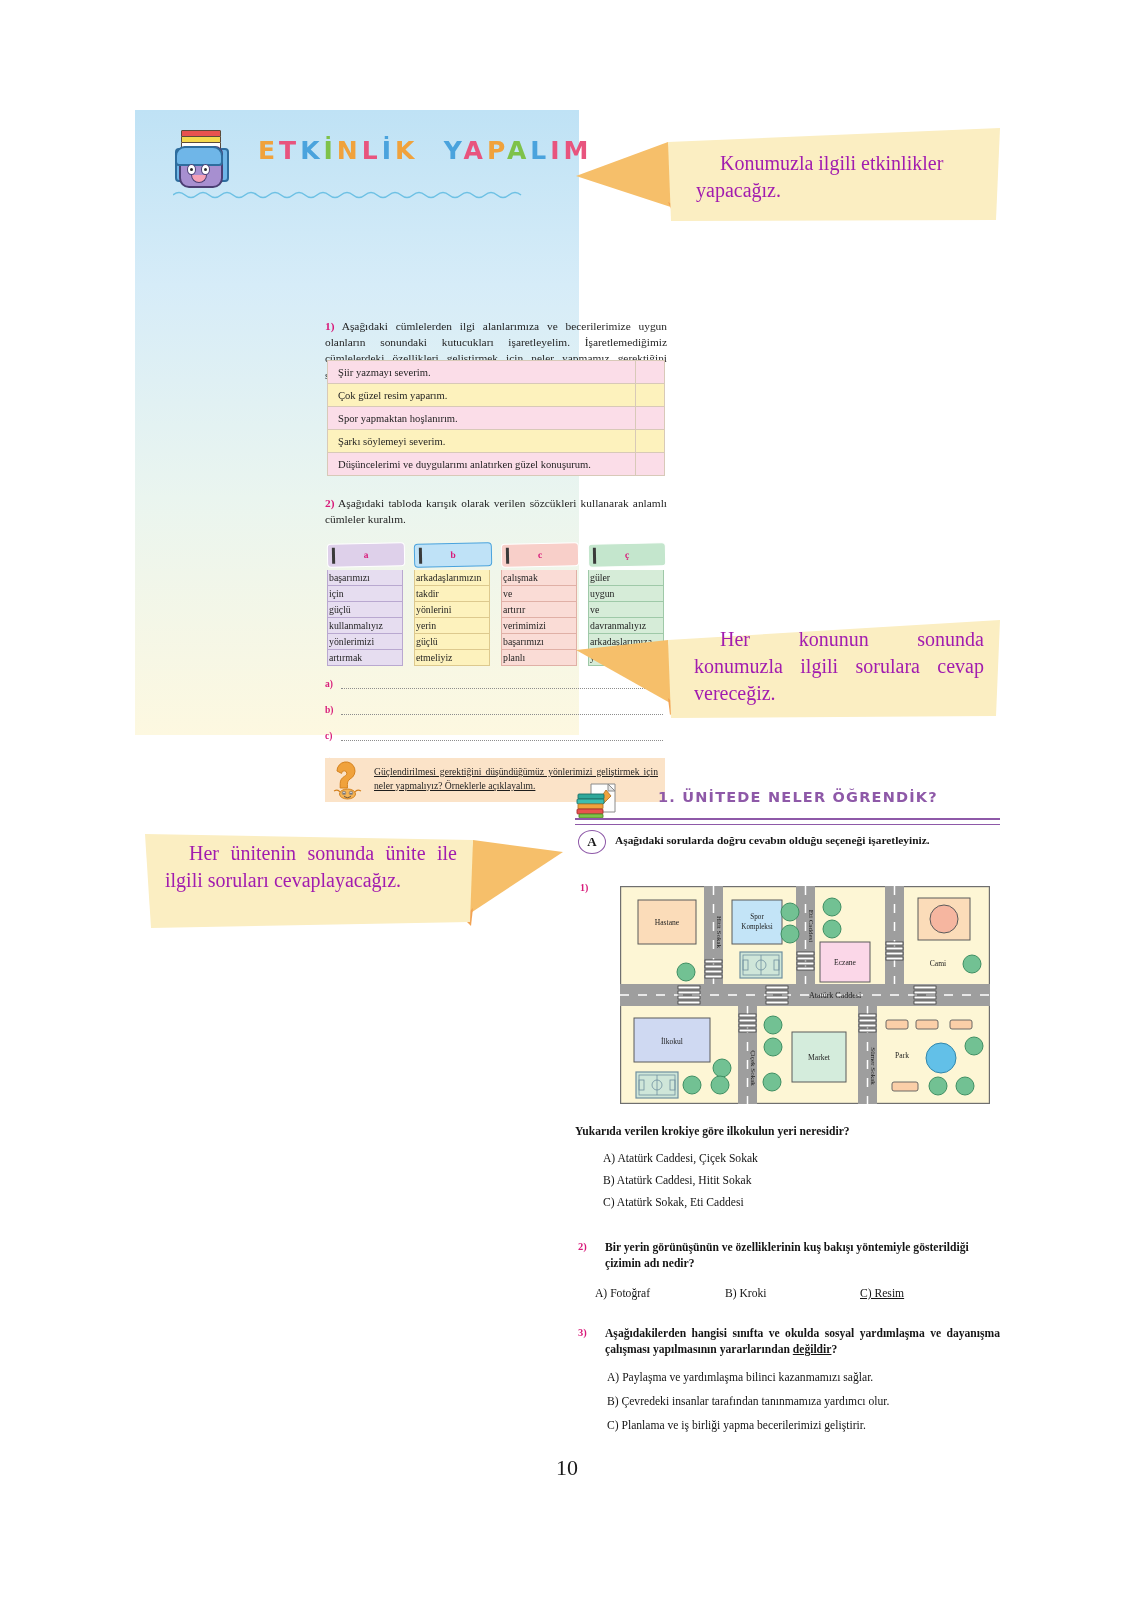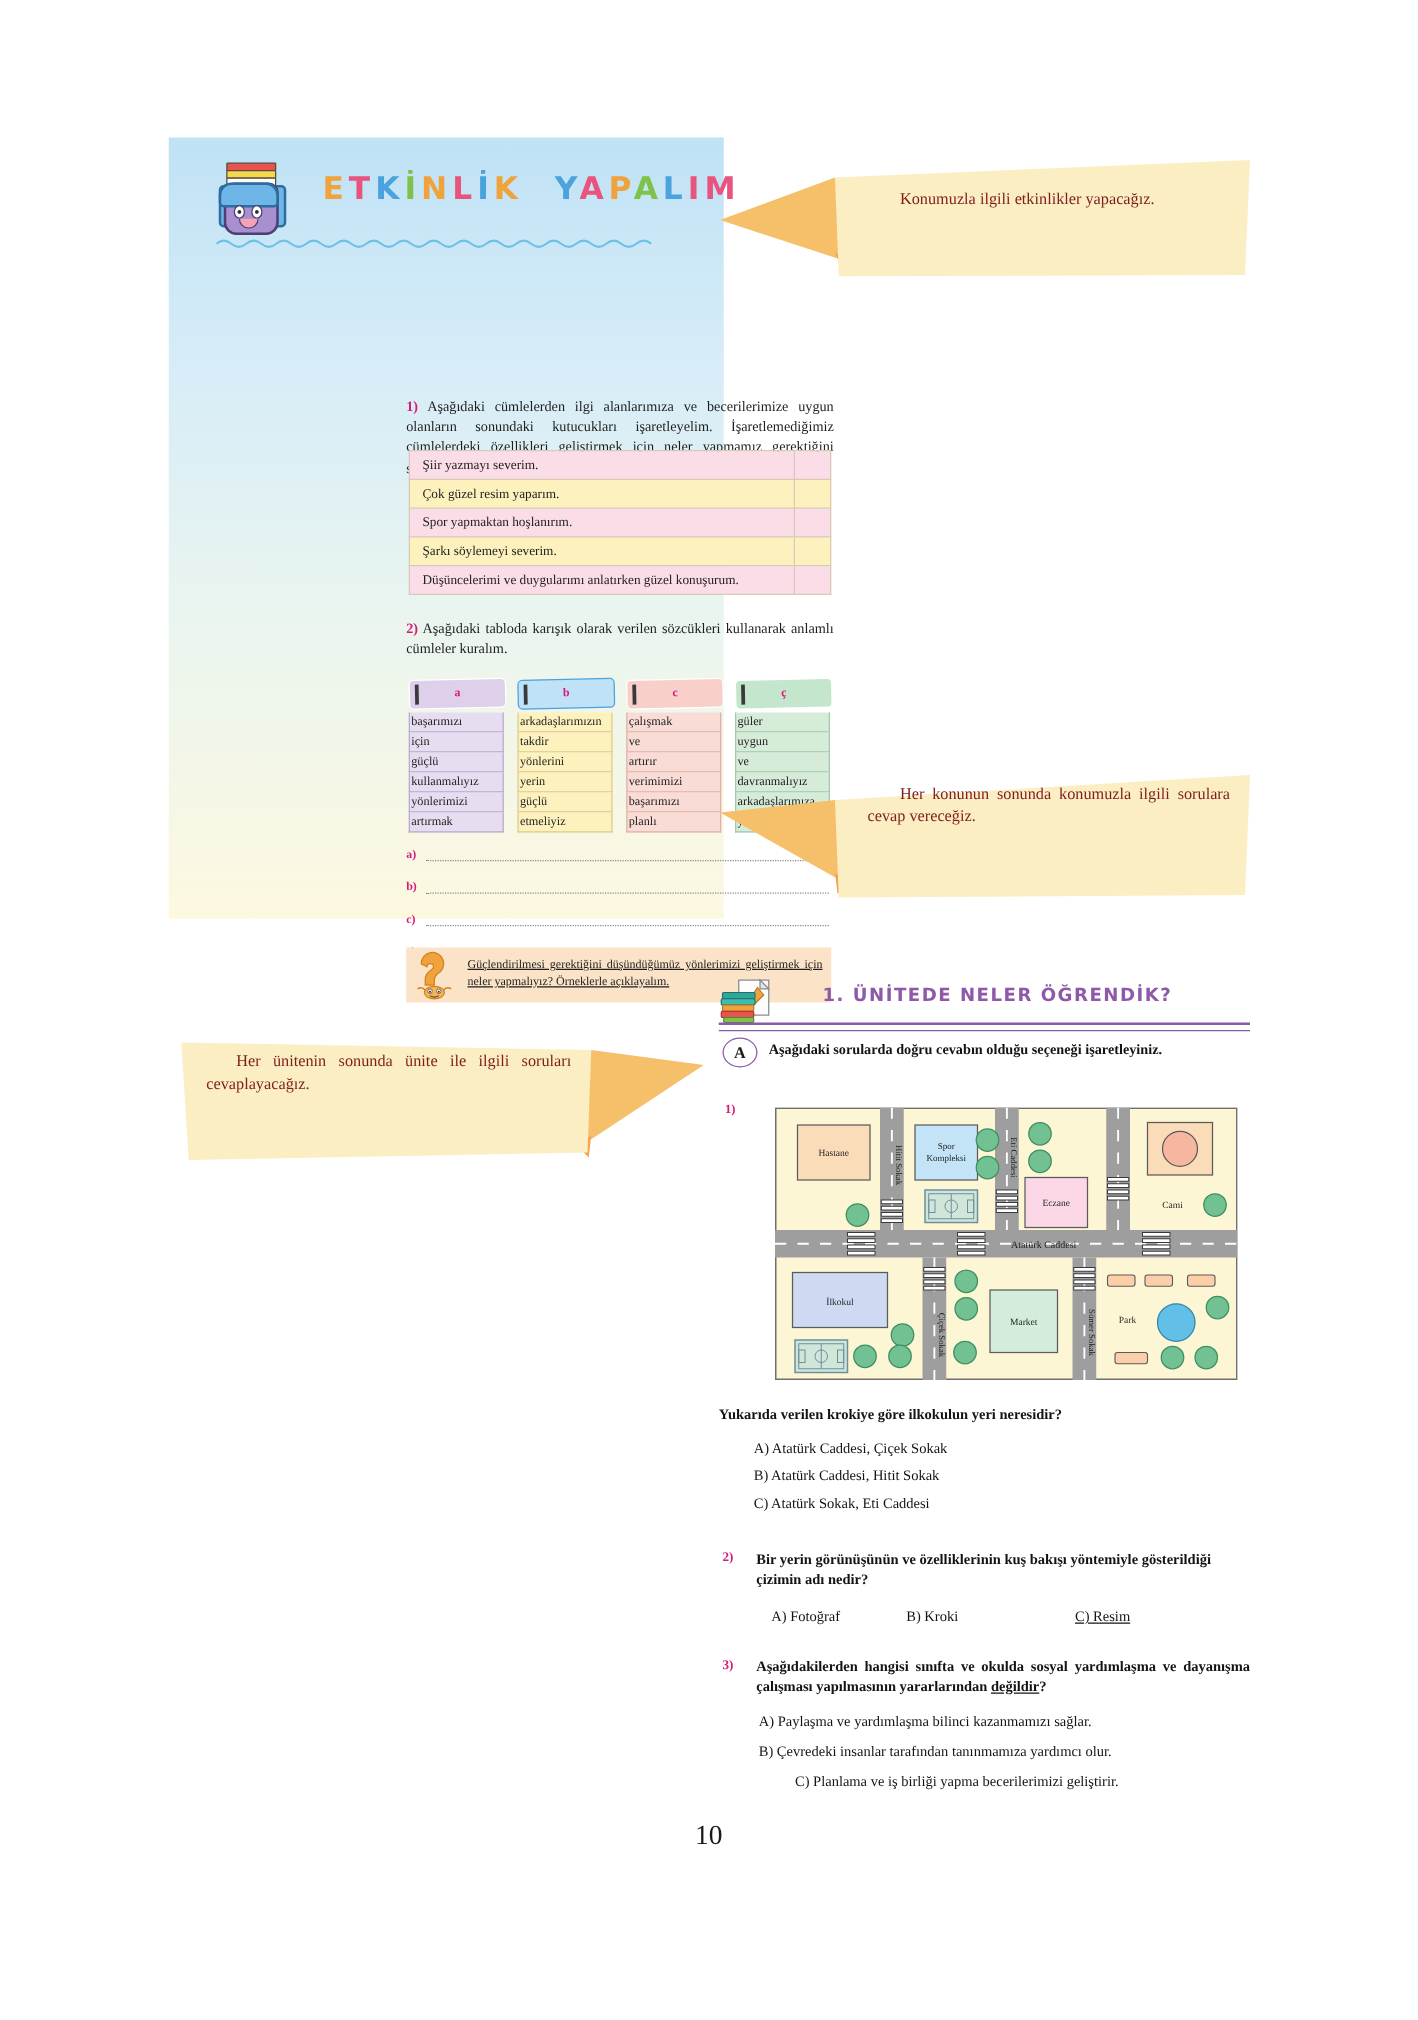--- a/index.html
+++ b/index.html
@@ -127,21 +127,21 @@
     position:absolute;left:5px;top:2px;width:36px;height:40px;
   }
   #hint-box p{
     position:absolute;left:48px;top:6px;width:284px;margin:1px;
     font-size:9.6px;line-height:1.45;text-align:justify;color:#1e1e1e;text-decoration:underline;
   }
 
   
   .callout{position:absolute;}
   .callout .txt{
-    position:absolute;font-size:13px;line-height:1.35;color:#7f1d1d;
+    position:absolute;font-size:20px;line-height:1.35;color:#a21caf;
   }
 
   
   #unit-section{position:absolute;left:575px;top:782px;width:425px;}
   #unit-icon{position:absolute;left:0;top:0px;width:46px;height:38px;}
   #unit-title{
     position:absolute;left:83px;top:7px;
     font-family:"DejaVu Sans", sans-serif;font-weight:bold;font-size:14.5px;
     letter-spacing:1.2px;color:#8e59a8;
   }
@@ -486,29 +486,29 @@
   <div class="qblock" style="top:343px;">
     <p class="stem" style="left:0;width:425px;">Yukarıda verilen krokiye göre ilkokulun yeri neresidir?</p>
     <div class="opt" style="left:28px;top:27px;">A) Atatürk Caddesi, Çiçek Sokak</div>
     <div class="opt" style="left:28px;top:49px;">B) Atatürk Caddesi, Hitit Sokak</div>
     <div class="opt" style="left:28px;top:71px;">C) Atatürk Sokak, Eti Caddesi</div>
   </div>
 
   <div class="qblock" style="top:459px;">
     <span class="n">2)</span>
     <p class="stem">Bir yerin görünüşünün ve özelliklerinin kuş bakışı yöntemiyle gösterildiği çizimin adı nedir?</p>
-    <div class="opt" style="left:42px;top:46px;">A) Fotoğraf</div>
+    <div class="opt" style="left:20px;top:46px;">A) Fotoğraf</div>
     <div class="opt" style="left:150px;top:46px;">B) Kroki</div>
     <div class="opt" style="left:285px;top:46px;text-decoration:underline;">C) Resim</div>
   </div>
 
   <div class="qblock" style="top:545px;">
     <span class="n">3)</span>
     <p class="stem" style="text-align:justify;">
       <span>Aşağıdakilerden hangisi sınıfta ve okulda sosyal yardımlaşma ve dayanışma çalışması yapılmasının yararlarından </span><u>değildir</u><span>?</span>
     </p>
     <div class="opt" style="left:32px;top:44px;">A) Paylaşma ve yardımlaşma bilinci kazanmamızı sağlar.</div>
     <div class="opt" style="left:32px;top:68px;">B) Çevredeki insanlar tarafından tanınmamıza yardımcı olur.</div>
-    <div class="opt" style="left:32px;top:92px;margin-left:29px;">C) Planlama ve iş birliği yapma becerilerimizi geliştirir.</div>
+    <div class="opt" style="left:32px;top:92px;">C) Planlama ve iş birliği yapma becerilerimizi geliştirir.</div>
   </div>
 </div>
 
 <div id="page-number">10</div>
 
 </body></html>

